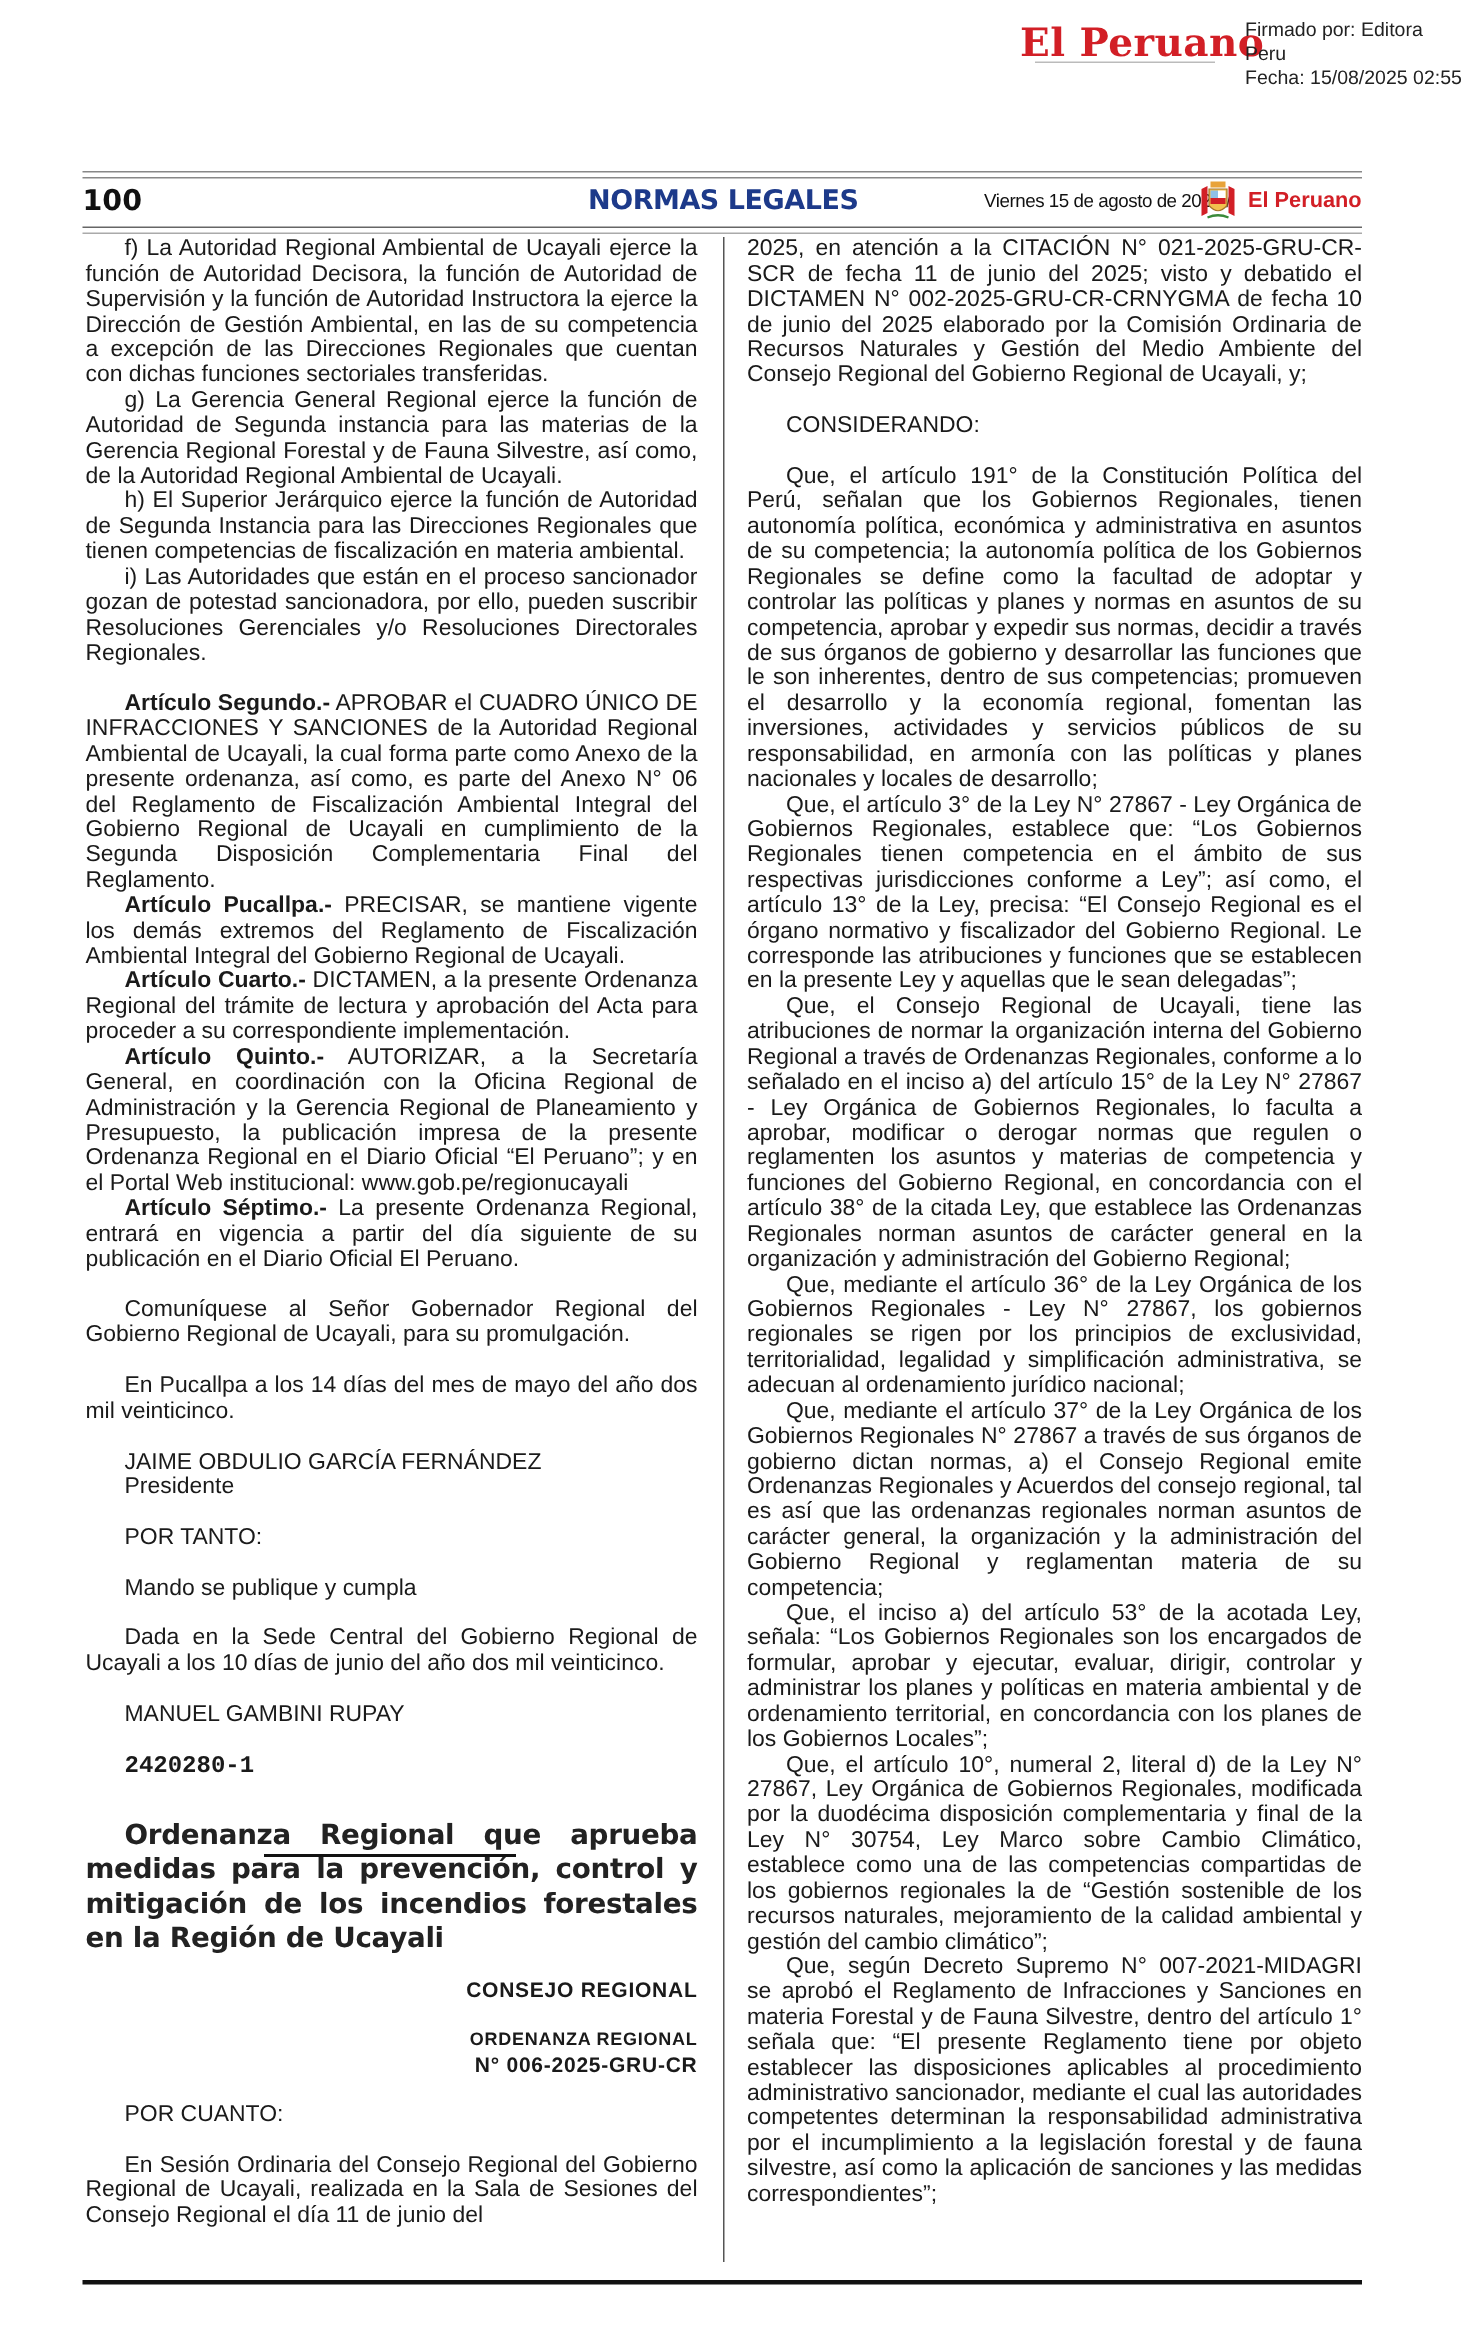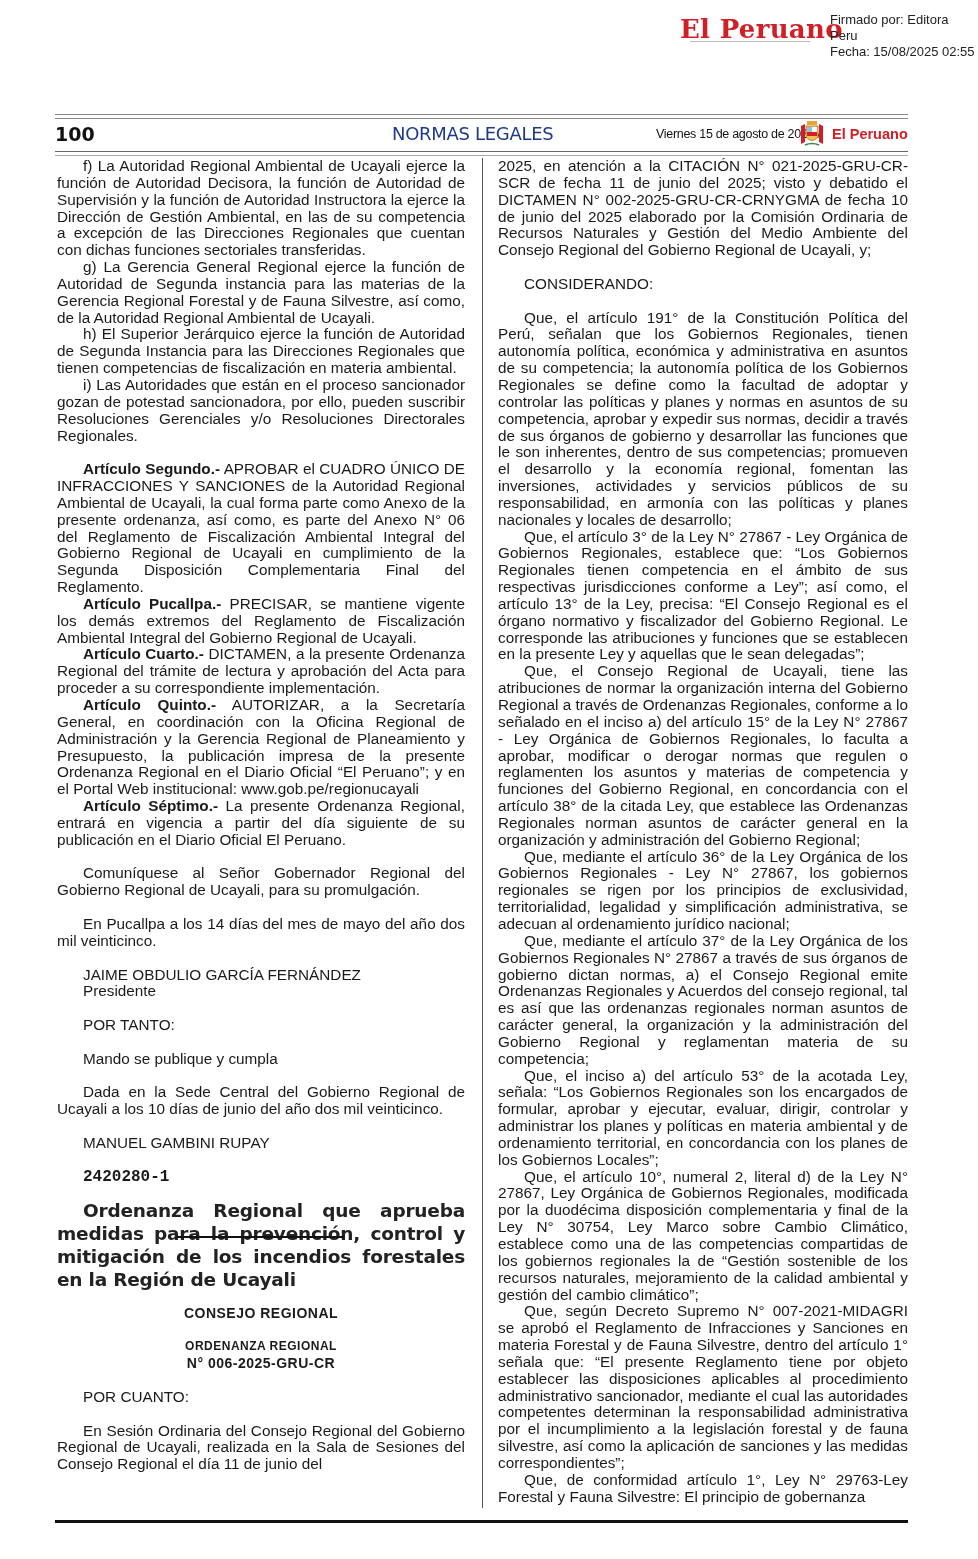--- a/index.html
+++ b/index.html
@@ -5,36 +5,36 @@
   html, body { margin:0; padding:0; background:#ffffff; }
   body { width:978px; height:1559px; position:relative; overflow:hidden; color:#1a1a1a; font-family:"Liberation Sans", sans-serif; }
   .signature { position:absolute; top:0; left:0; width:978px; height:60px; }
   .logo { position:absolute; left:680px; top:14px; font-family:"DejaVu Serif", serif; font-weight:bold; font-size:26px; color:#d21f26; letter-spacing:0.3px; }
   .logo-sub { position:absolute; left:690px; top:41px; width:120px; height:1px; background:#bbb; }
   .sig-text { position:absolute; left:830px; top:12px; font-size:13px; line-height:16px; color:#222; font-family:"Liberation Sans", sans-serif; }
   .header { position:absolute; left:55px; top:114px; width:853px; height:44px; }
   .rule-top { position:absolute; left:0; top:0; width:853px; height:3px; border-top:1px solid #888; border-bottom:1px solid #888; }
   .rule-bot { position:absolute; left:0; top:37px; width:853px; height:3px; border-top:1px solid #666; border-bottom:1px solid #aaa; }
   .pagenum { position:absolute; left:0; top:9px; font-size:19px; font-weight:bold; color:#111; font-family:"DejaVu Sans", sans-serif; }
-  .section { position:absolute; left:337px; top:9px; font-size:18px; font-weight:normal; color:#1d3a8a; font-family:"DejaVu Sans", sans-serif; letter-spacing:-0.3px; }
+  .section { position:absolute; left:337px; top:9px; font-size:18px; font-weight:bold; color:#1d3a8a; font-family:"DejaVu Sans", sans-serif; letter-spacing:-0.3px; }
   .date { position:absolute; left:601px; top:13px; font-size:12.5px; color:#111; letter-spacing:-0.3px; }
   .emblem { position:absolute; left:744px; top:6px; width:26px; height:28px; }
   .brand { position:absolute; left:777px; top:12px; font-size:14.5px; font-weight:bold; color:#d21f26; }
   .col { position:absolute; top:158px; font-size:15.3px; line-height:16.85px; text-align:justify; }
   .col-left { left:57px; width:408px; }
   .col-right { left:498px; width:410px; }
   .col p { margin:0; text-indent:26px; }
   .col p.noind { text-indent:0; }
   .col p.gap { margin-top:16.85px; }
   .col .indent-block { padding-left:26px; text-indent:0; }
   .bold { font-weight:bold; }
   .divider-v { position:absolute; left:482px; top:158px; width:1px; height:1350px; background:#555; }
   .short-rule { position:absolute; left:176px; top:1236px; width:168px; height:2px; background:#111; }
   .title { font-family:"DejaVu Sans", sans-serif; font-weight:bold; font-size:18.5px; line-height:23px; text-align:justify; color:#222; text-indent:0; margin:0; letter-spacing:-0.2px; }
-  .centered { text-align:center; text-indent:0 !important; font-weight:bold; letter-spacing:0.5px; }
+  .centered { text-align:right; text-indent:0 !important; font-weight:bold; letter-spacing:0.5px; }
   .footer-rule { position:absolute; left:55px; top:1520px; width:853px; height:3px; background:#111; }
 </style>
 </head>
 <body>
 
 <div class="signature">
   <div class="logo">El Peruano</div>
   <div class="logo-sub"></div>
   <div class="sig-text">
     <div>Firmado por: Editora Peru</div>
@@ -80,21 +80,21 @@
   <p class="indent-block">Presidente</p>
 
   <p class="gap indent-block">POR TANTO:</p>
   <p class="gap indent-block">Mando se publique y cumpla</p>
   <p class="gap">Dada en la Sede Central del Gobierno Regional de Ucayali a los 10 días de junio del año dos mil veinticinco.</p>
 
   <p class="gap indent-block">MANUEL GAMBINI RUPAY</p>
 
   <p class="gap indent-block bold" style="font-size:16px;font-family:Liberation Mono, monospace;">2420280-1</p>
 
-  <p class="title" style="margin-top:14px;">Ordenanza Regional que aprueba medidas para la prevención, control y mitigación de los incendios forestales en la Región de Ucayali</p>
+  <p class="title" style="margin-top:27px;">Ordenanza Regional que aprueba medidas para la prevención, control y mitigación de los incendios forestales en la Región de Ucayali</p>
 
   <p class="centered" style="margin-top:14px; font-size:14px;">CONSEJO REGIONAL</p>
   <p class="centered" style="margin-top:16px; font-size:12px;">ORDENANZA REGIONAL</p>
   <p class="centered" style="font-size:14px;">N° 006-2025-GRU-CR</p>
 
   <p class="gap indent-block">POR CUANTO:</p>
   <p class="gap">En Sesión Ordinaria del Consejo Regional del Gobierno Regional de Ucayali, realizada en la Sala de Sesiones del Consejo Regional el día 11 de junio del</p>
 </div>
 
 <div class="short-rule"></div>
@@ -104,16 +104,15 @@
   <p class="noind">2025, en atención a la CITACIÓN N° 021-2025-GRU-CR-SCR de fecha 11 de junio del 2025; visto y debatido el DICTAMEN N° 002-2025-GRU-CR-CRNYGMA de fecha 10 de junio del 2025 elaborado por la Comisión Ordinaria de Recursos Naturales y Gestión del Medio Ambiente del Consejo Regional del Gobierno Regional de Ucayali, y;</p>
   <p class="gap indent-block">CONSIDERANDO:</p>
   <p class="gap">Que, el artículo 191° de la Constitución Política del Perú, señalan que los Gobiernos Regionales, tienen autonomía política, económica y administrativa en asuntos de su competencia; la autonomía política de los Gobiernos Regionales se define como la facultad de adoptar y controlar las políticas y planes y normas en asuntos de su competencia, aprobar y expedir sus normas, decidir a través de sus órganos de gobierno y desarrollar las funciones que le son inherentes, dentro de sus competencias; promueven el desarrollo y la economía regional, fomentan las inversiones, actividades y servicios públicos de su responsabilidad, en armonía con las políticas y planes nacionales y locales de desarrollo;</p>
   <p>Que, el artículo 3° de la Ley N° 27867 - Ley Orgánica de Gobiernos Regionales, establece que: “Los Gobiernos Regionales tienen competencia en el ámbito de sus respectivas jurisdicciones conforme a Ley”; así como, el artículo 13° de la Ley, precisa: “El Consejo Regional es el órgano normativo y fiscalizador del Gobierno Regional. Le corresponde las atribuciones y funciones que se establecen en la presente Ley y aquellas que le sean delegadas”;</p>
   <p>Que, el Consejo Regional de Ucayali, tiene las atribuciones de normar la organización interna del Gobierno Regional a través de Ordenanzas Regionales, conforme a lo señalado en el inciso a) del artículo 15° de la Ley N° 27867 - Ley Orgánica de Gobiernos Regionales, lo faculta a aprobar, modificar o derogar normas que regulen o reglamenten los asuntos y materias de competencia y funciones del Gobierno Regional, en concordancia con el artículo 38° de la citada Ley, que establece las Ordenanzas Regionales norman asuntos de carácter general en la organización y administración del Gobierno Regional;</p>
   <p>Que, mediante el artículo 36° de la Ley Orgánica de los Gobiernos Regionales - Ley N° 27867, los gobiernos regionales se rigen por los principios de exclusividad, territorialidad, legalidad y simplificación administrativa, se adecuan al ordenamiento jurídico nacional;</p>
   <p>Que, mediante el artículo 37° de la Ley Orgánica de los Gobiernos Regionales N° 27867 a través de sus órganos de gobierno dictan normas, a) el Consejo Regional emite Ordenanzas Regionales y Acuerdos del consejo regional, tal es así que las ordenanzas regionales norman asuntos de carácter general, la organización y la administración del Gobierno Regional y reglamentan materia de su competencia;</p>
   <p>Que, el inciso a) del artículo 53° de la acotada Ley, señala: “Los Gobiernos Regionales son los encargados de formular, aprobar y ejecutar, evaluar, dirigir, controlar y administrar los planes y políticas en materia ambiental y de ordenamiento territorial, en concordancia con los planes de los Gobiernos Locales”;</p>
   <p>Que, el artículo 10°, numeral 2, literal d) de la Ley N° 27867, Ley Orgánica de Gobiernos Regionales, modificada por la duodécima disposición complementaria y final de la Ley N° 30754, Ley Marco sobre Cambio Climático, establece como una de las competencias compartidas de los gobiernos regionales la de “Gestión sostenible de los recursos naturales, mejoramiento de la calidad ambiental y gestión del cambio climático”;</p>
   <p>Que, según Decreto Supremo N° 007-2021-MIDAGRI se aprobó el Reglamento de Infracciones y Sanciones en materia Forestal y de Fauna Silvestre, dentro del artículo 1° señala que: “El presente Reglamento tiene por objeto establecer las disposiciones aplicables al procedimiento administrativo sancionador, mediante el cual las autoridades competentes determinan la responsabilidad administrativa por el incumplimiento a la legislación forestal y de fauna silvestre, así como la aplicación de sanciones y las medidas correspondientes”;</p>
-  <p>Que, de conformidad artículo 1°, Ley N° 29763-Ley Forestal y Fauna Silvestre: El principio de gobernanza</p>
 </div>
 
 <div class="footer-rule"></div>
 
 </body></html>

